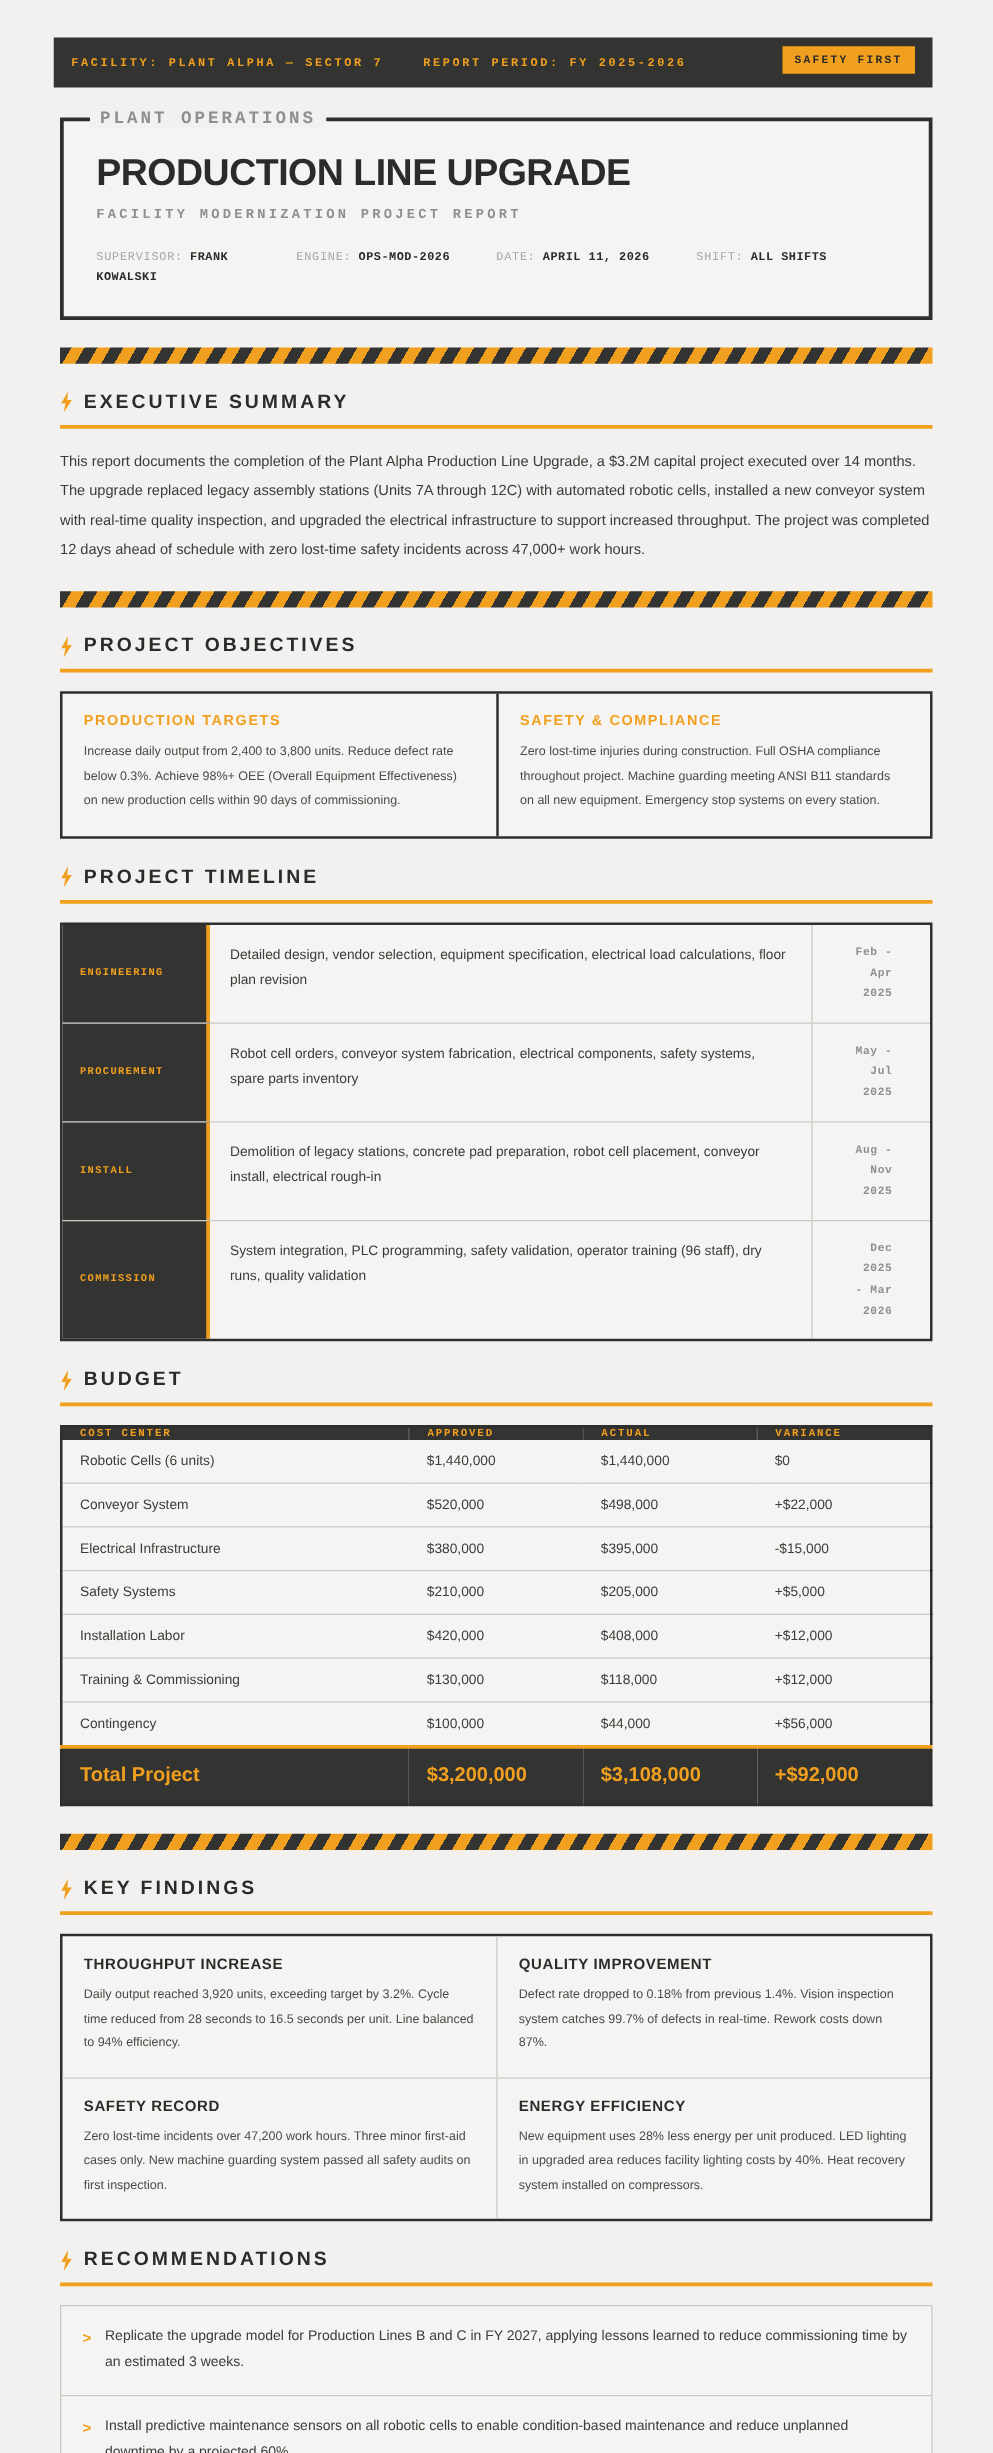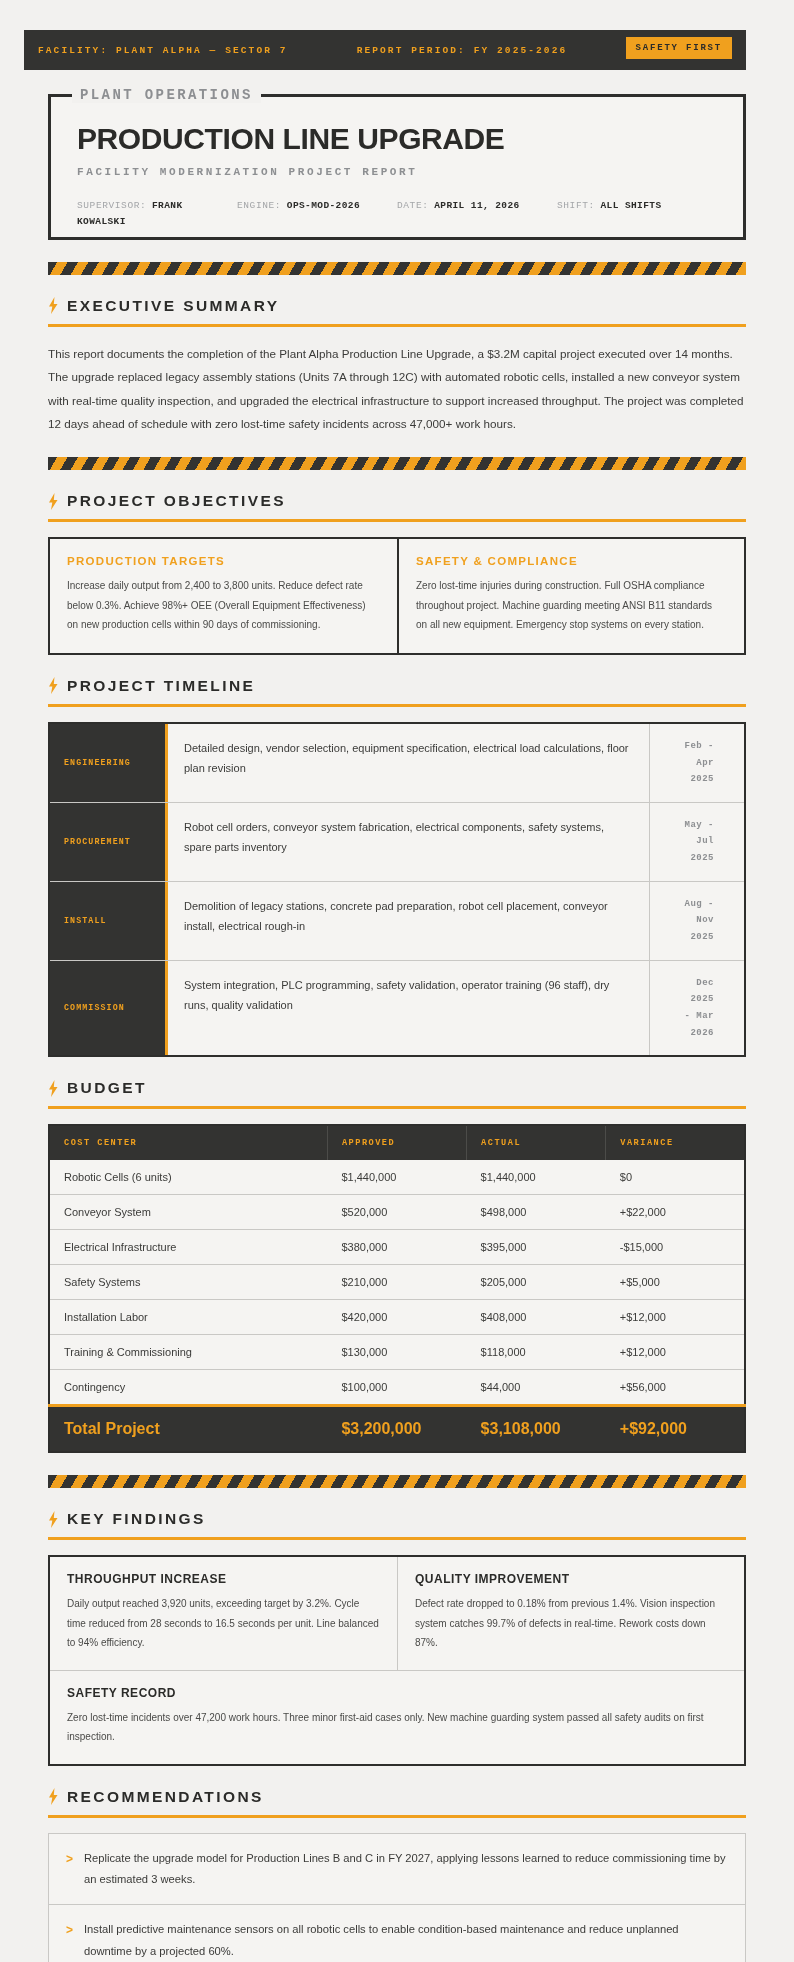--- a/index.html
+++ b/index.html
@@ -9,28 +9,27 @@
     background: #f2f1ef;
     font-family: "Liberation Sans", sans-serif;
     color: #2e2e2c;
     -webkit-font-smoothing: antialiased;
   }
 
   .page { width: 794px; padding: 0 0 30px 0; }
 
   
   .top-banner {
-    margin: 30px 48px 0 24px;
+    margin: 30px 48px 0 43px;
     background: #333331;
     height: 40px;
     display: flex;
     align-items: center;
     padding: 0 14px;
     position: relative;
-    gap: 37px;
   }
   .banner-text {
     font-family: "Liberation Mono", monospace;
     font-size: 9.5px;
     font-weight: bold;
     letter-spacing: 2.1px;
     color: #f0a01e;
     white-space: nowrap;
   }
   .banner-text.second { margin-left: 32px; }
@@ -57,21 +56,21 @@
     padding: 0 8px;
     font-family: "Liberation Mono", monospace;
     font-size: 14px;
     font-weight: bold;
     letter-spacing: 2.4px;
     color: #8d8f92;
     z-index: 2;
   }
   .title-box {
     border: 3px solid #2e2e2c;
-    padding: 26px 26px 6px 26px;
+    padding: 26px 26px 22px 26px;
     background: #f5f4f2;
   }
   .doc-title {
     font-size: 30px;
     font-weight: bold;
     letter-spacing: -0.4px;
     color: #2b2b29;
     line-height: 1.05;
   }
   .doc-subtitle {
@@ -229,21 +228,21 @@
     border-collapse: collapse;
   }
   .budget thead th {
     background: #333331;
     color: #f0a01e;
     font-family: "Liberation Mono", monospace;
     font-size: 8.6px;
     font-weight: bold;
     letter-spacing: 1.5px;
     text-align: left;
-    padding: 12px 14px;
+    padding: 0 14px;
     border-right: 1px solid #4c4c49;
   }
   .budget thead th:last-child { border-right: none; }
   .budget tbody td {
     font-size: 11px;
     color: #3b3b39;
     padding: 11px 14px;
     border-bottom: 1px solid #c9c8c5;
   }
   .budget tbody tr:last-child td { border-bottom: none; }
@@ -480,20 +479,24 @@
         <div class="cell">
           <div class="cell-title-dark">QUALITY IMPROVEMENT</div>
           <div class="cell-body">Defect rate dropped to 0.18% from previous 1.4%. Vision inspection system catches 99.7% of defects in real-time. Rework costs down 87%.</div>
         </div>
       </div>
       <div class="findings-row">
         <div class="cell">
           <div class="cell-title-dark">SAFETY RECORD</div>
           <div class="cell-body">Zero lost-time incidents over 47,200 work hours. Three minor first-aid cases only. New machine guarding system passed all safety audits on first inspection.</div>
         </div>
+        <div class="cell">
+          <div class="cell-title-dark">ENERGY EFFICIENCY</div>
+          <div class="cell-body">New equipment uses 28% less energy per unit produced. LED lighting in upgraded area reduces facility lighting costs by 40%. Heat recovery system installed on compressors.</div>
+        </div>
       </div>
     </div>
   </div>
 
   <div class="sec-gap"></div>
 
   <div class="section">
     <div class="sec-head">
       <svg class="bolt" viewBox="0 0 10 17">
         <polygon points="6.5,0 1,9.5 4.3,9.5 3,17 9.5,7 5.8,7" fill="#f0a01e"></polygon>

